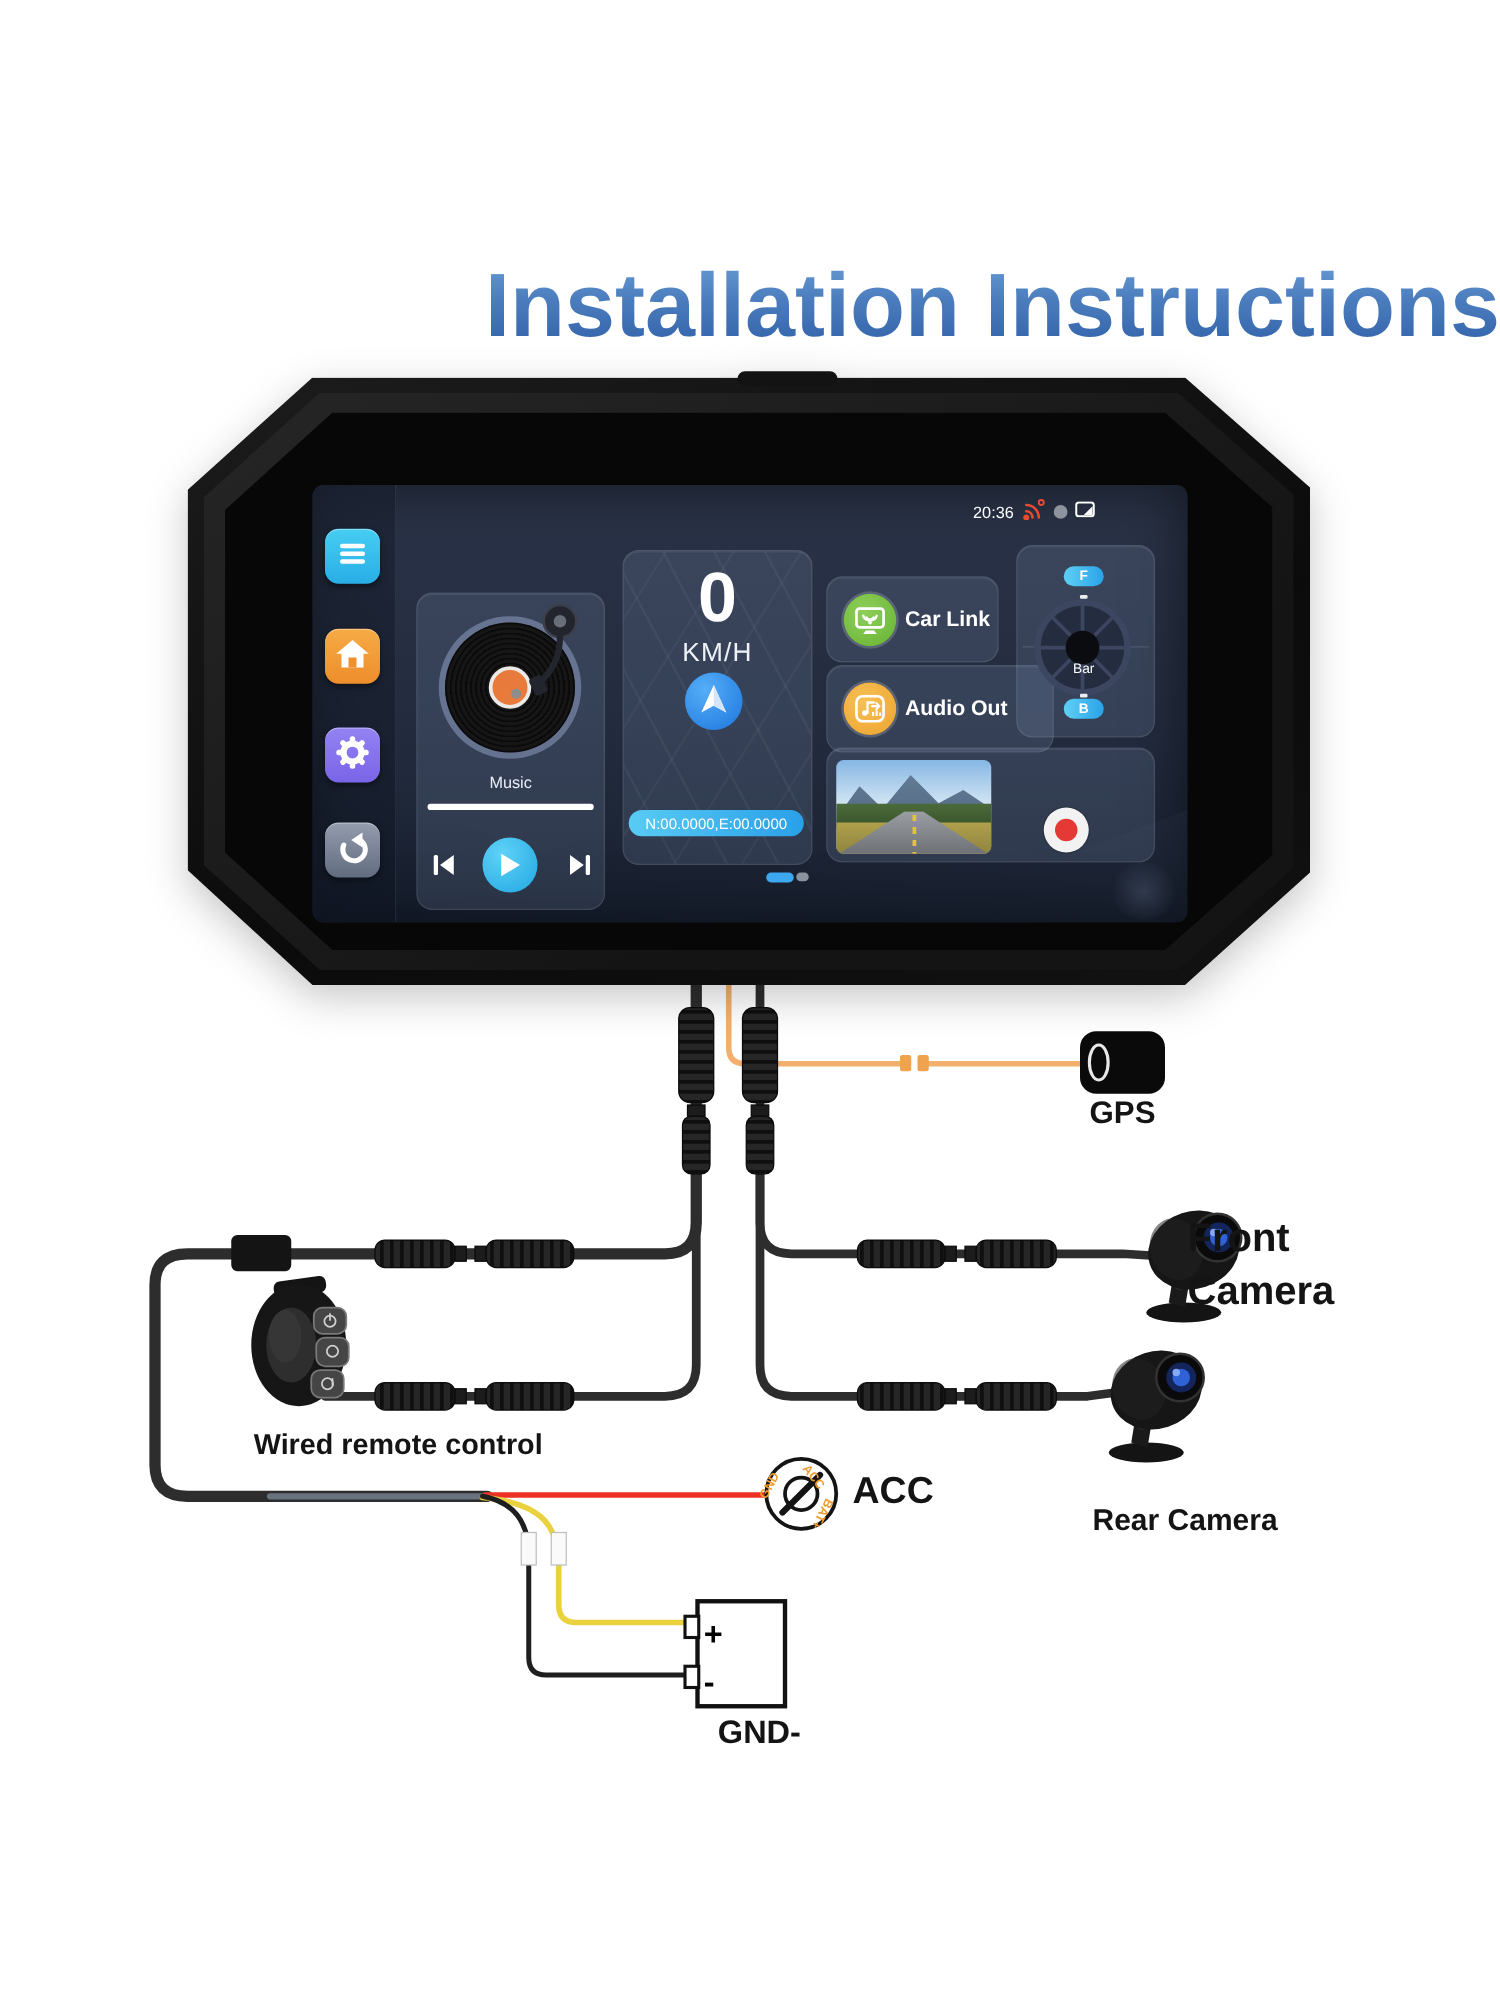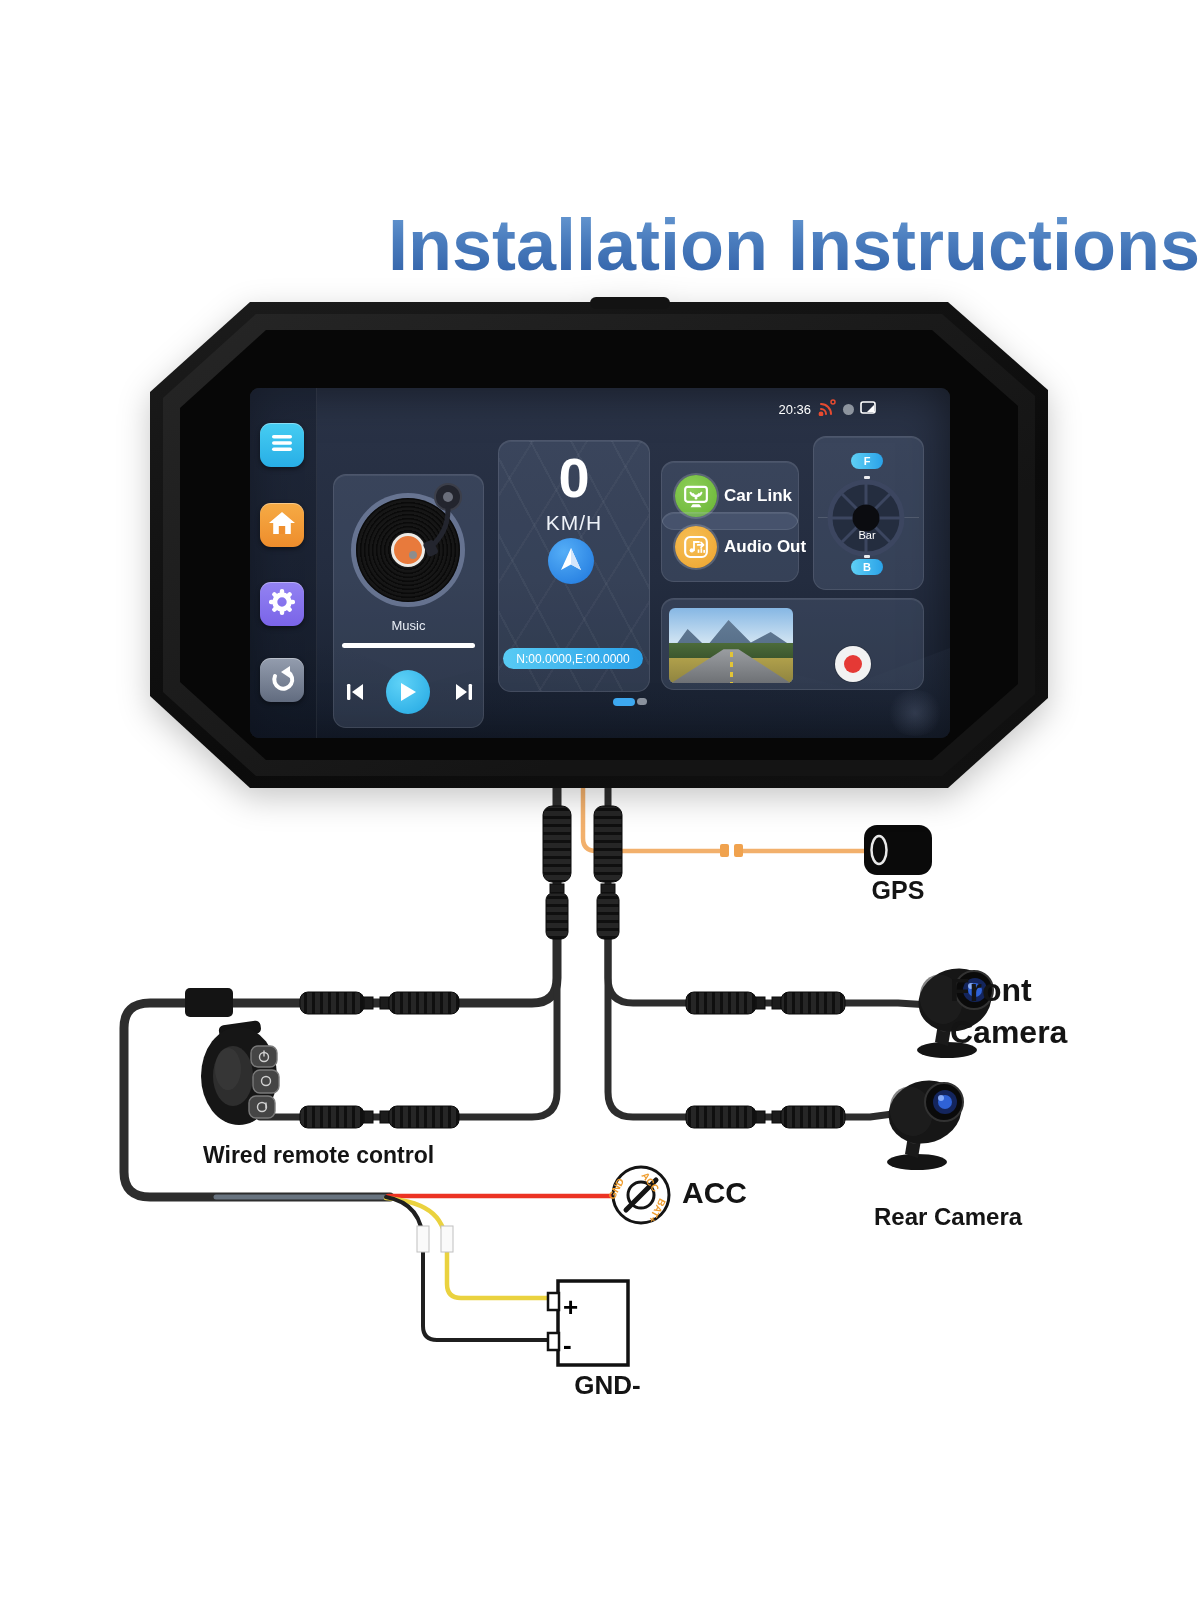--- a/index.html
+++ b/index.html
@@ -80,21 +80,21 @@
   .speed{position:absolute;left:0;right:0;top:4px;text-align:center;color:#fff;font-size:56px;font-weight:bold;}
   .speed-unit{position:absolute;left:0;right:0;top:70px;text-align:center;color:#eef2f8;font-size:21px;letter-spacing:1px;}
   .nav-btn{position:absolute;left:49px;top:97px;width:46px;height:46px;border-radius:50%;
       background:radial-gradient(circle at 35% 30%,#55aef7,#1d76dd);display:flex;align-items:center;justify-content:center;}
   .coord-pill{position:absolute;left:4px;top:207px;width:140px;height:21px;border-radius:11px;
       background:linear-gradient(90deg,#58cbf4,#2aa0e8);color:#fff;font-size:12px;
       display:flex;align-items:center;justify-content:center;white-space:nowrap;}
 
   
   #carlink-card{left:411px;top:49px;width:136px;height:67px;margin-top:24px;}
-  #audioout-card{left:411px;top:124px;width:136px;height:68px;}
+  #audioout-card{left:411px;top:144px;width:136px;height:68px;padding-left:44px;}
   .app-icon{position:absolute;left:13px;top:13px;width:42px;height:42px;border-radius:50%;
       display:flex;align-items:center;justify-content:center;}
   .app-icon.green{background:radial-gradient(circle at 40% 35%,#8ecf58,#67b335);box-shadow:0 0 0 2px rgba(255,255,255,0.18);}
   .app-icon.orange{background:radial-gradient(circle at 40% 35%,#f7c055,#eda32f);box-shadow:0 0 0 2px rgba(255,255,255,0.18);}
   .app-label{position:absolute;left:62px;top:0;bottom:0;display:flex;align-items:center;
       color:#fff;font-size:17px;font-weight:bold;white-space:nowrap;}
 
   
   #tpms-card{left:563px;top:48px;width:109px;height:152px;}
   .tpms-line{position:absolute;left:4px;right:4px;top:80px;height:1px;background:rgba(255,255,255,0.13);}

